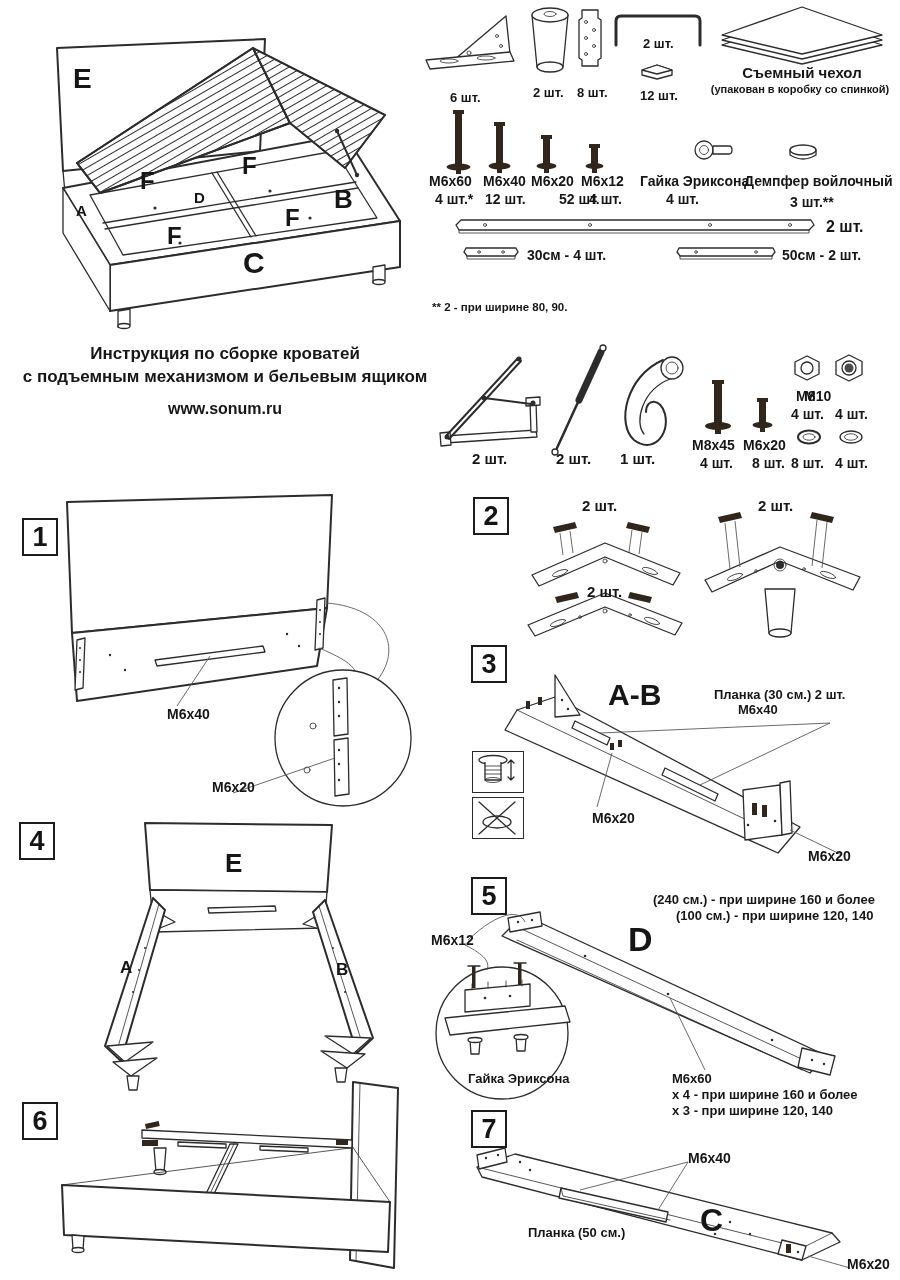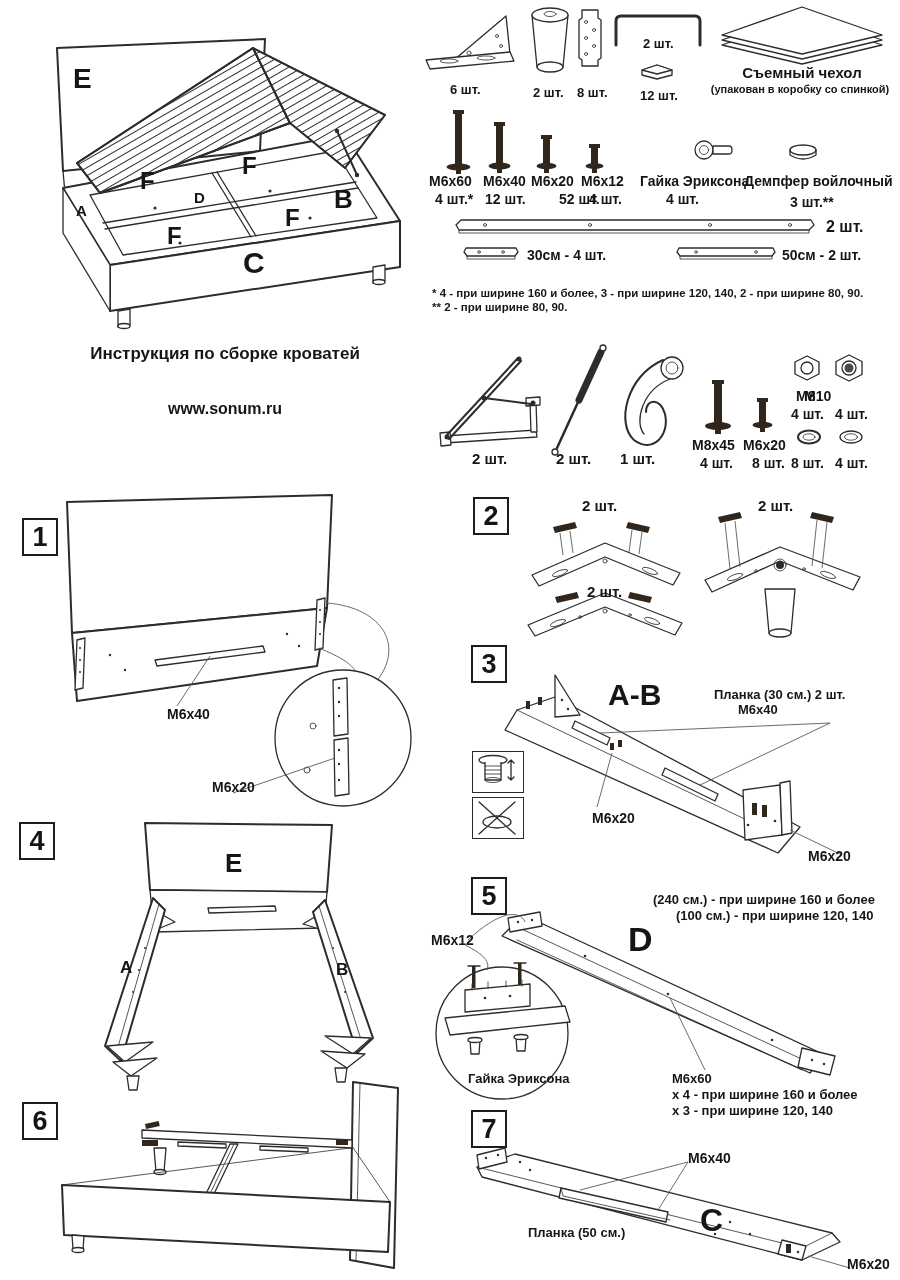--- a/index.html
+++ b/index.html
@@ -75,32 +75,33 @@
   <span class="lbl" style="left:140px;top:167px;font-size:24px">F</span>
   <span class="lbl" style="left:242px;top:152px;font-size:24px">F</span>
   <span class="lbl" style="left:167px;top:222px;font-size:24px">F</span>
   <span class="lbl" style="left:285px;top:204px;font-size:24px">F</span>
   <span class="lbl" style="left:194px;top:189px;font-size:15px">D</span>
   <span class="lbl" style="left:76px;top:202px;font-size:15px">A</span>
   <span class="lbl" style="left:334px;top:184px;font-size:26px">B</span>
   <span class="lbl" style="left:243px;top:246px;font-size:30px">C</span>
 
   <div class="lbl ctr" style="left:15px;top:344px;width:420px;font-size:17px">Инструкция по сборке кроватей</div>
+  <div class="lbl ctr" style="left:15px;top:367px;width:420px;font-size:17px">с подъемным механизмом и бельевым ящиком</div>
   <div class="lbl ctr" style="left:15px;top:400px;width:420px;font-size:16px">www.sonum.ru</div>
 
   <svg class="d" style="left:424px;top:8px" width="96" height="70" viewBox="0 0 96 70">
     <path class="lnw" d="M30,52 L82,8 L86,46 Z"></path>
     <circle class="ln thn" cx="73" cy="28" r="1.5"></circle>
       <circle class="ln thn" cx="77" cy="38" r="1.5"></circle>
     <path class="lnw" d="M2,52 L86,44 L90,53 L6,61 Z"></path>
     <ellipse class="ln thn" cx="25" cy="53" rx="9" ry="2"></ellipse>
       <ellipse class="ln thn" cx="62" cy="50" rx="9" ry="2"></ellipse>
     <circle class="ln thn" cx="45" cy="45" r="2"></circle>
   </svg>
-  <span class="lbl q13" style="left:450px;top:82px">6 шт.</span>
+  <span class="lbl q13" style="left:450px;top:90px">6 шт.</span>
 
   <svg class="d" style="left:528px;top:5px" width="44" height="74" viewBox="0 0 44 74">
     <path class="lnw" d="M4,10 L9,62 L35,62 L40,10 Z"></path>
     <ellipse class="lnw" cx="22" cy="10" rx="18" ry="7"></ellipse>
     <ellipse class="ln thn" cx="22" cy="9" rx="6" ry="2.5"></ellipse>
     <ellipse class="lnw" cx="22" cy="62" rx="13" ry="5"></ellipse>
   </svg>
   <span class="lbl q13" style="left:533px;top:85px">2 шт.</span>
 
   <svg class="d" style="left:576px;top:8px" width="28" height="62" viewBox="0 0 28 62">
@@ -198,21 +199,20 @@
   <span class="lbl q14" style="left:527px;top:247px">30см - 4 шт.</span>
 
   <svg class="d" style="left:676px;top:247px" width="100" height="13" viewBox="0 0 100 13">
     <path class="lnw" d="M3,1 L97,1 L99,5 L96,9 L4,9 L1,5 Z"></path>
     <path class="ln thn" d="M4,9 L4,12 L96,12 L96,9"></path>
     <circle class="ln thn" cx="20" cy="5" r="1.3"></circle>
       <circle class="ln thn" cx="80" cy="5" r="1.3"></circle>
   </svg>
   <span class="lbl q14" style="left:782px;top:247px">50см - 2 шт.</span>
 
-  <div class="lbl" style="left:432px;top:287px;font-size:11.5px">* 4 - при ширине 160 и более, 3 - при ширине 120, 140, 2 - при ширине 80, 90.</div>
   <div class="lbl" style="left:432px;top:301px;font-size:11.5px">** 2 - при ширине 80, 90.</div>
 
 
   <svg class="d" style="left:438px;top:350px" width="112" height="98" viewBox="0 0 112 98">
     <path class="lnw" d="M6,86 L98,80 L99,87 L7,93 Z"></path>
     <path class="lnw" d="M2,83 L12,82 L13,95 L3,96 Z"></path>
     <path class="lnw" d="M92,52 L98,52 L99,82 L93,82 Z"></path>
     <path class="lnw" d="M88,48 L102,47 L102,55 L88,56 Z"></path>
     <path class="ln lnt" d="M8,86 L80,8 M11,89 L83,11"></path>
     <path class="ln lnt" d="M46,48 L93,54"></path>

